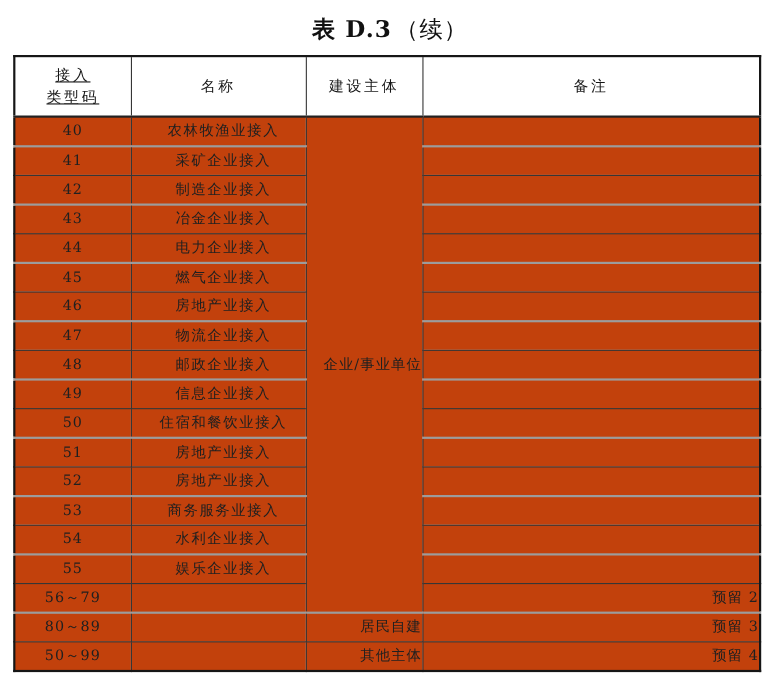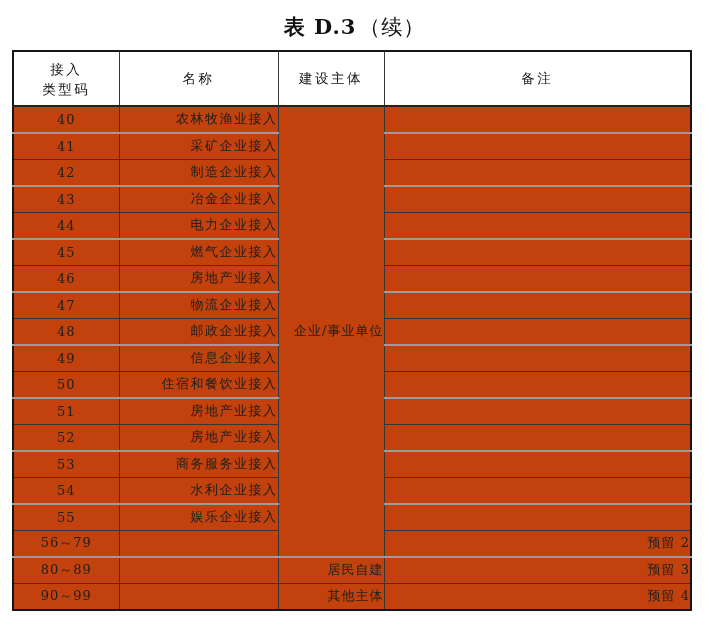--- a/index.html
+++ b/index.html
@@ -40,34 +40,34 @@
   thead th {
     height: 55px;
     font-weight: 400;
     font-size: 13.5px;
     letter-spacing: 2.5px;
     text-align: center;
     vertical-align: middle;
     border-bottom: 2px solid #222;
     color: #151515;
   }
-  .hdr-line { line-height: 20px; }
+  .hdr-line { line-height: 20px; text-decoration: underline; }
 
   tbody td {
     height: 26.5px;
     font-size: 13px;
     vertical-align: middle;
     color: #202020;
     background: #c2410c;
   }
   
   tbody tr:nth-child(even) td { border-top: 2.5px solid #9c9c9c; }
 
   td.code  { text-align: center; letter-spacing: 1px; }
-  td.name  { text-align: right; padding-left: 9px;  letter-spacing: 1.5px; }
+  td.name  { text-align: center; padding-left: 9px;  letter-spacing: 1.5px; }
   td.entity{ text-align: right; padding-left: 9px;  letter-spacing: 1px; }
   td.note  { text-align: right; padding-left: 8px;  letter-spacing: 1px; }
 </style>
 </head>
 <body>
 
 <div class="page">
 
   <div class="doc-title">
     <span class="t-main">表 D.3</span><span class="t-suffix">（续）</span>
@@ -178,21 +178,21 @@
           <td class="name"></td>
           <td class="note">预留 2</td>
         </tr>
         <tr>
           <td class="code">80～89</td>
           <td class="name"></td>
           <td class="entity">居民自建</td>
           <td class="note">预留 3</td>
         </tr>
         <tr>
-          <td class="code">90～99</td>
+          <td class="code">50～99</td>
           <td class="name"></td>
           <td class="entity">其他主体</td>
           <td class="note">预留 4</td>
         </tr>
       </tbody>
   </table>
 
 </div>
 
 </body></html>

